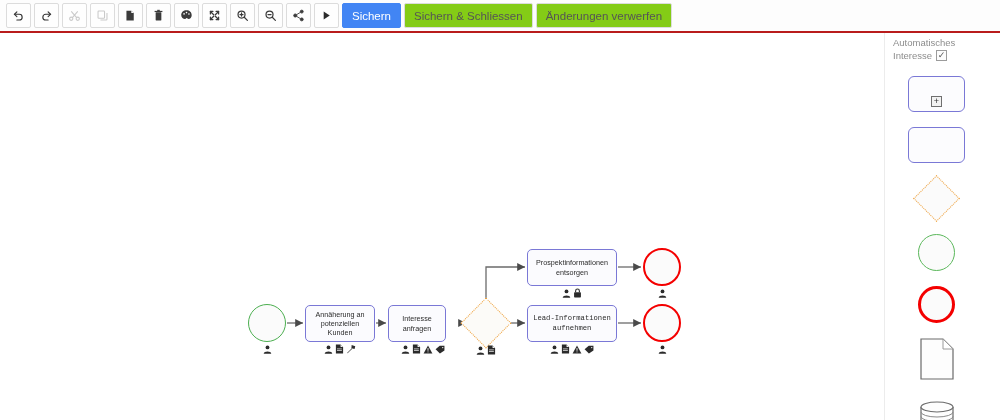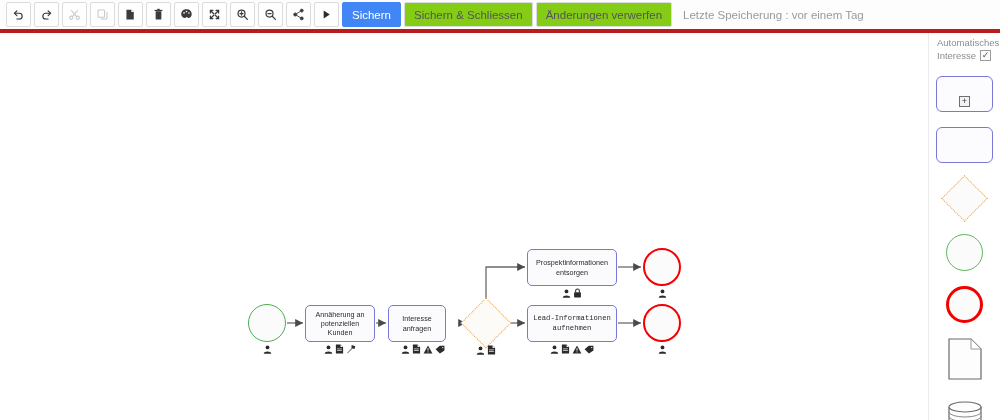--- a/index.html
+++ b/index.html
@@ -9,21 +9,21 @@
     background:#ffffff;
     font-family:"Liberation Sans", sans-serif;
     overflow:hidden;
     position:relative;
   }
 
   
   #toolbar {
     position:absolute; left:0; top:0; width:1000px; height:33px;
     background:#fdfdfd;
-    border-bottom:4px solid #b91c1c;
+    border-bottom:2px solid #b91c1c;
     display:flex; align-items:center;
     padding-left:6px;
     gap:3px;
   }
   .tbtn {
     height:25px; min-width:25px;
     background:#fefefe;
     border:1px solid #dcdcdc;
     border-radius:2px;
     display:flex; align-items:center; justify-content:center;
@@ -102,22 +102,22 @@
     display:flex;
     gap:2px;
     align-items:flex-end;
     justify-content:center;
     height:11px;
   }
   .badges svg { display:block; }
 
   
   #palette {
-    position:absolute; right:0; top:33px;
-    width:72px; height:387px;
+    position:absolute; right:12px; top:33px;
+    width:104px; height:387px;
     background:#ffffff;
     border-left:1px solid #ececec;
     padding-top:4px;
   }
   #align-label {
     font-size:9.5px;
     color:#8d8d8d;
     line-height:12.5px;
     padding:0 4px 0 8px;
     display:flex;
@@ -274,21 +274,20 @@
 
   <div class="tbtn" title="Starten">
     <svg width="13" height="13" viewBox="0 0 16 16">
         <path d="M4.5 3 L12 8 L4.5 13 Z" fill="#2b2b2b"></path>
       </svg>
   </div>
 
   <div class="tbtn-text primary">Sichern</div>
   <div class="tbtn-text">Sichern &amp; Schliessen</div>
   <div class="tbtn-text">Änderungen verwerfen</div>
-  <div id="save-status">Letzte Speicherung : vor einem Tag</div>
 </div>
 
 <div id="canvas">
 
   <svg id="canvas-svg" width="916" height="387">
     <defs>
       <marker id="arrow" markerWidth="7" markerHeight="7" refX="6" refY="3" orient="auto">
         <path d="M0,0 L6,3 L0,6 Z" fill="#4a4a4a"></path>
       </marker>
     </defs>

